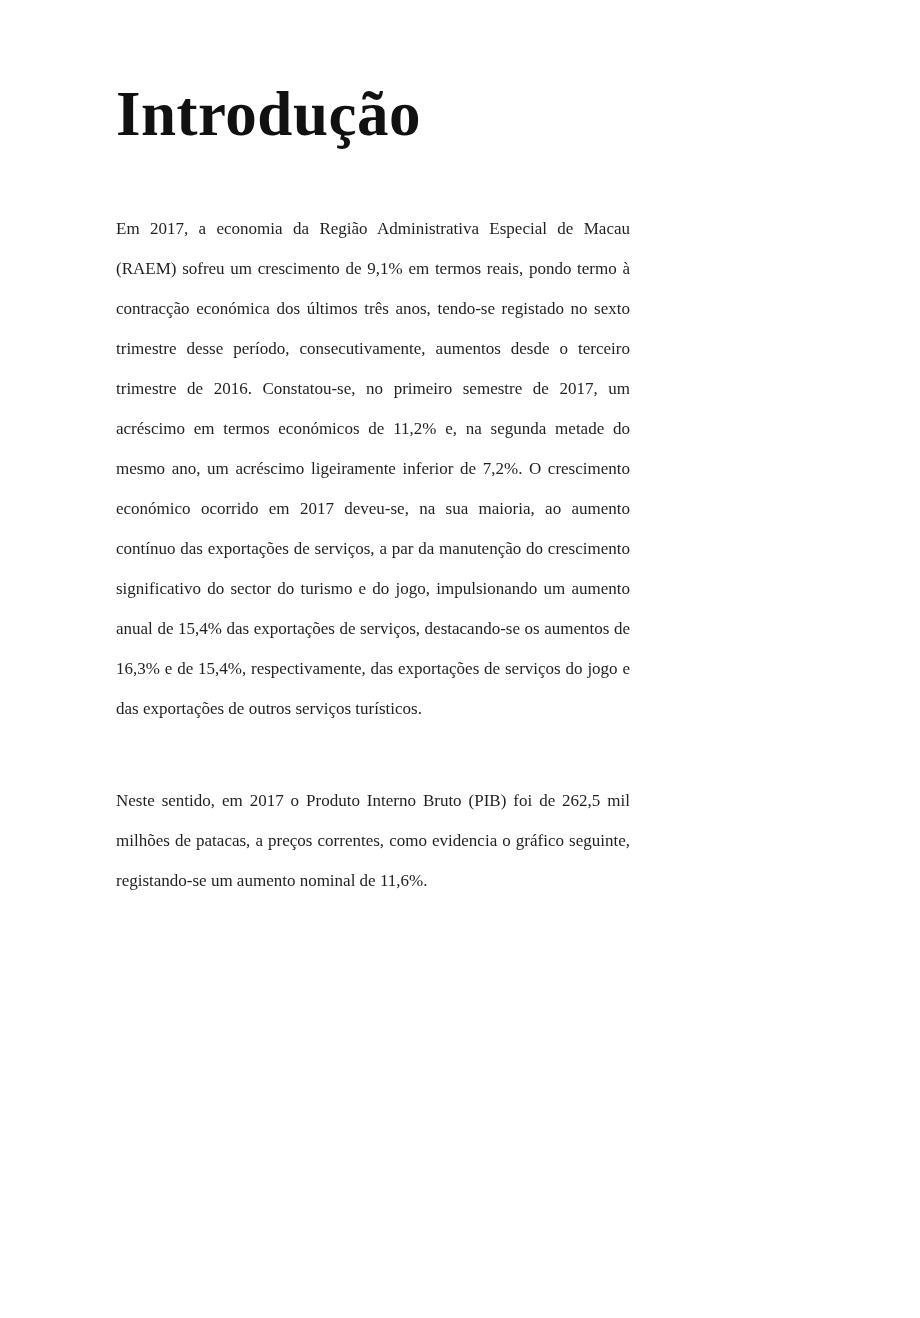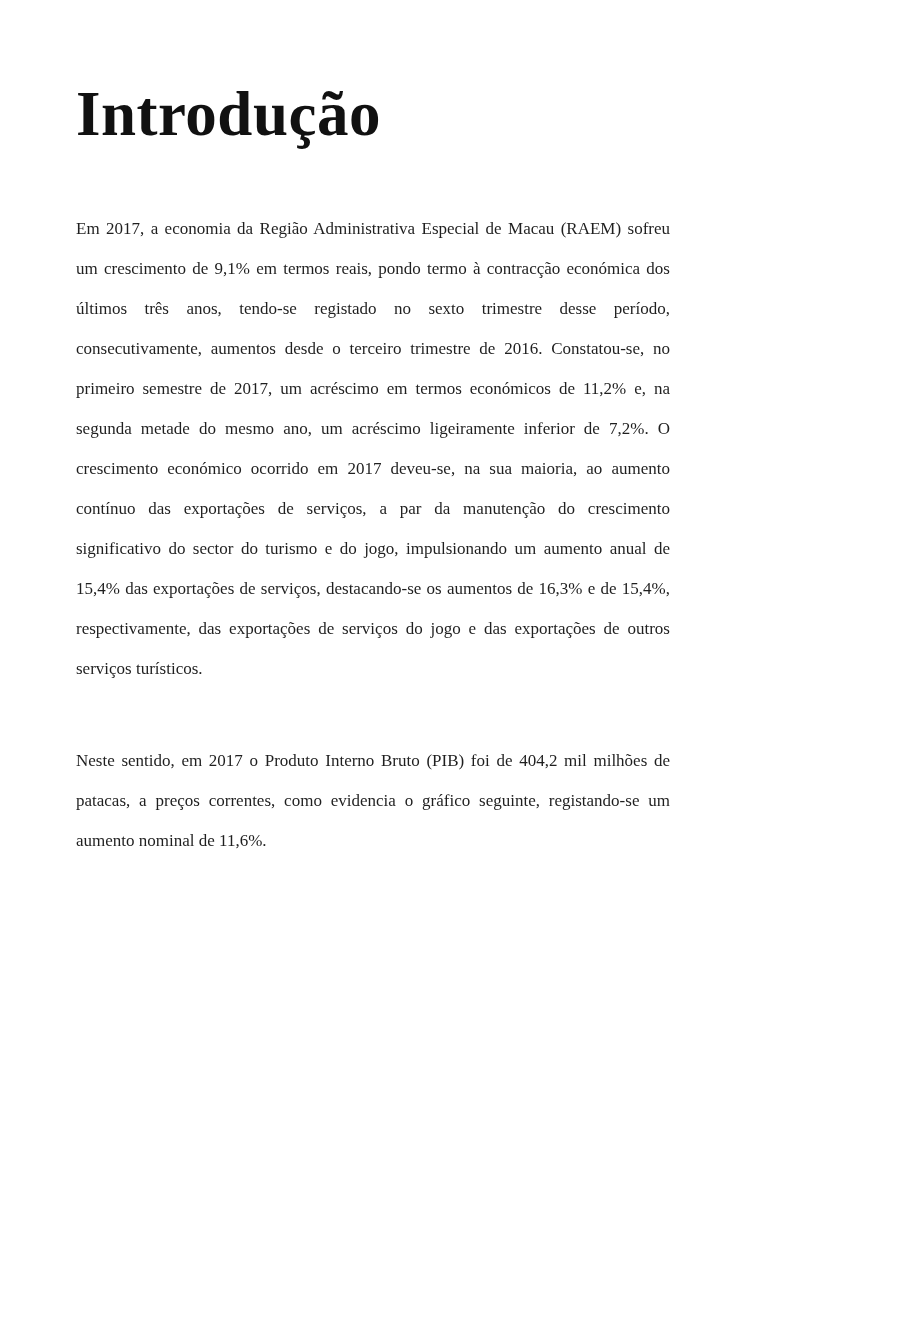--- a/index.html
+++ b/index.html
@@ -6,21 +6,21 @@
     margin: 0;
     padding: 0;
     background: #ffffff;
   }
   .doc-page {
     position: relative;
     width: 746px;
     height: 1318px;
     background: #ffffff;
     box-sizing: border-box;
-    padding: 0 76px;
+    padding: 0 116px;
     overflow: hidden;
     font-family: "Liberation Serif", "DejaVu Serif", serif;
     color: #1c1c1c;
   }
   .doc-title {
     margin: 80px 0 0 0;
     font-size: 63px;
     line-height: 1.1;
     font-weight: 700;
     letter-spacing: 0.5px;
@@ -43,14 +43,14 @@
   }
 </style>
 </head>
 <body>
 
 <div class="doc-page">
   <h1 class="doc-title">Introdução</h1>
 
   <p class="body-para para-first">Em 2017, a economia da Região Administrativa Especial de Macau (RAEM) sofreu um crescimento de 9,1% em termos reais, pondo termo à contracção económica dos últimos três anos, tendo-se registado no sexto trimestre desse período, consecutivamente, aumentos desde o terceiro trimestre de 2016. Constatou-se, no primeiro semestre de 2017, um acréscimo em termos económicos de 11,2% e, na segunda metade do mesmo ano, um acréscimo ligeiramente inferior de 7,2%. O crescimento económico ocorrido em 2017 deveu-se, na sua maioria, ao aumento contínuo das exportações de serviços, a par da manutenção do crescimento significativo do sector do turismo e do jogo, impulsionando um aumento anual de 15,4% das exportações de serviços, destacando-se os aumentos de 16,3% e de 15,4%, respectivamente, das exportações de serviços do jogo e das exportações de outros serviços turísticos.</p>
 
-  <p class="body-para para-second">Neste sentido, em 2017 o Produto Interno Bruto (PIB) foi de 404,2 mil milhões de patacas, a preços correntes, como evidencia o gráfico seguinte, registando-se um aumento nominal de 11,6%.</p>
+  <p class="body-para para-second">Neste sentido, em 2017 o Produto Interno Bruto (PIB) foi de 262,5 mil milhões de patacas, a preços correntes, como evidencia o gráfico seguinte, registando-se um aumento nominal de 11,6%.</p>
 </div>
 
 </body></html>

